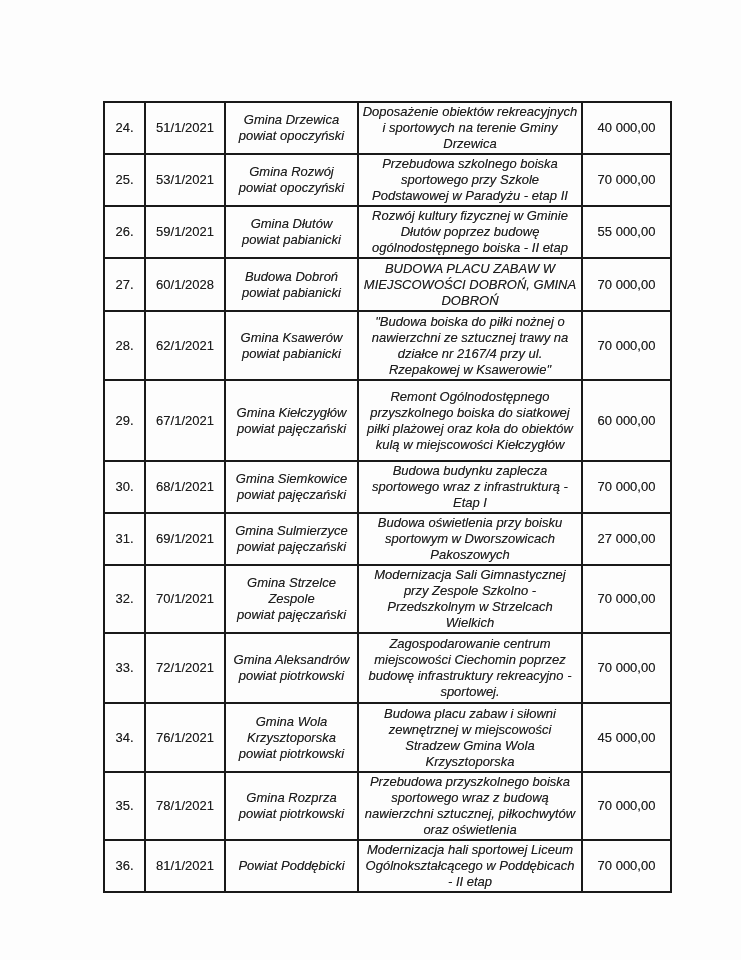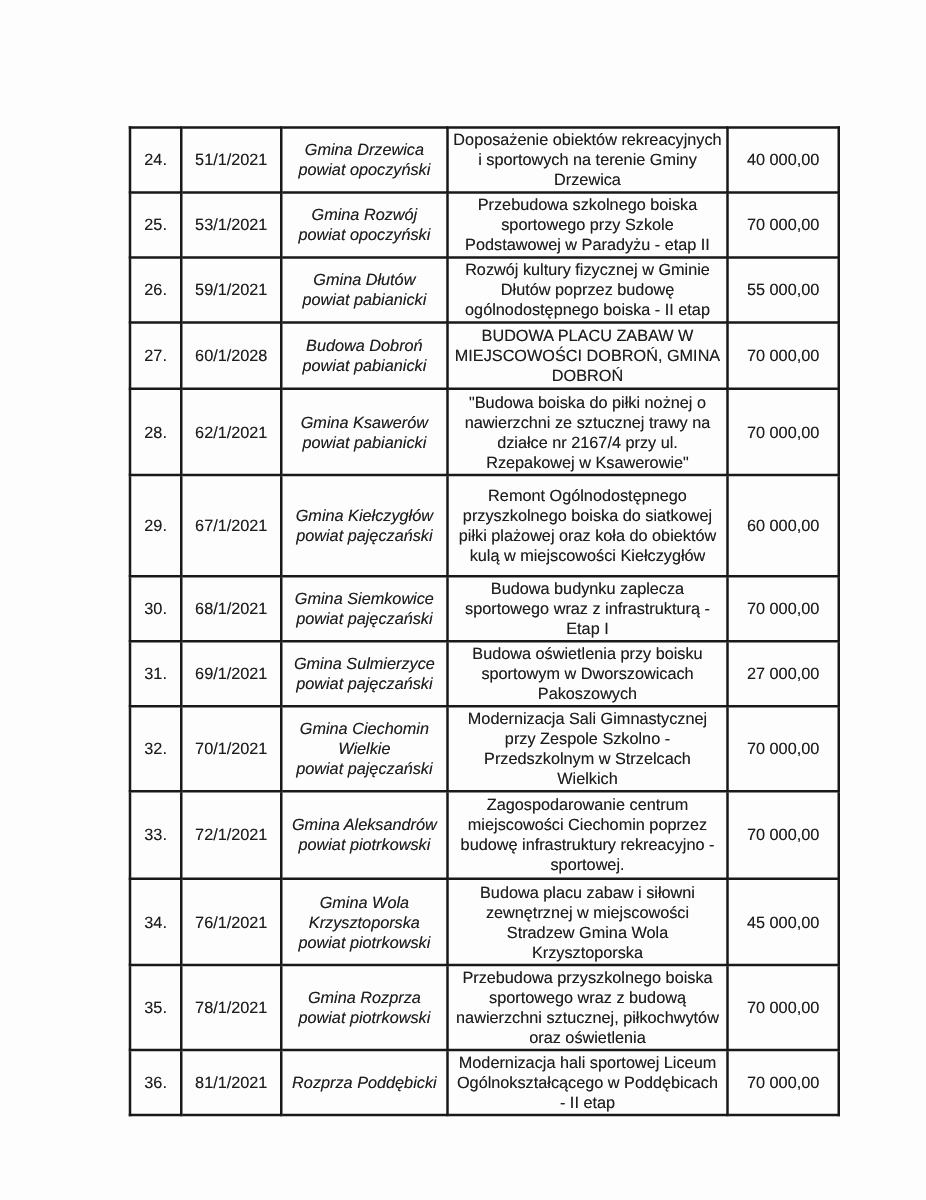--- a/index.html
+++ b/index.html
@@ -35,21 +35,21 @@
   table.grants td {
     border: 2px solid #191919;
     text-align: center;
     vertical-align: middle;
     padding: 1px 3px;
     overflow: hidden;
   }
   td.col-no   { }
   td.col-num  { }
   td.col-ben  { padding: 1px 4px; }
-  td.col-desc { padding: 1px 4px; }
+  td.col-desc { padding: 1px 4px; font-style: italic; }
   td.col-amt  { }
   .ben-name, .ben-district { display: block; font-style: italic; }
 </style>
 </head>
 <body>
 
 <div class="page">
   <table class="grants">
     <colgroup>
       <col style="width:41px">
@@ -136,21 +136,21 @@
             <span class="ben-name">Gmina Sulmierzyce</span>
             <span class="ben-district">powiat pajęczański</span>
           </td>
         <td class="col-desc">Budowa oświetlenia przy boisku sportowym w Dworszowicach Pakoszowych</td>
         <td class="col-amt">27 000,00</td>
       </tr>
       <tr style="height:66px">
         <td class="col-no">32.</td>
         <td class="col-num">70/1/2021</td>
         <td class="col-ben">
-            <span class="ben-name">Gmina Ciechomin Wielkie</span>
+            <span class="ben-name">Gmina Strzelce Zespole</span>
             <span class="ben-district">powiat pajęczański</span>
           </td>
         <td class="col-desc">Modernizacja Sali Gimnastycznej przy Zespole Szkolno - Przedszkolnym w Strzelcach Wielkich</td>
         <td class="col-amt">70 000,00</td>
       </tr>
       <tr style="height:70px">
         <td class="col-no">33.</td>
         <td class="col-num">72/1/2021</td>
         <td class="col-ben">
             <span class="ben-name">Gmina Aleksandrów</span>
@@ -176,21 +176,21 @@
             <span class="ben-name">Gmina Rozprza</span>
             <span class="ben-district">powiat piotrkowski</span>
           </td>
         <td class="col-desc">Przebudowa przyszkolnego boiska sportowego wraz z budową nawierzchni sztucznej, piłkochwytów oraz oświetlenia</td>
         <td class="col-amt">70 000,00</td>
       </tr>
       <tr style="height:52px">
         <td class="col-no">36.</td>
         <td class="col-num">81/1/2021</td>
         <td class="col-ben">
-            <span class="ben-name">Rozprza Poddębicki</span>
+            <span class="ben-name">Powiat Poddębicki</span>
             <span class="ben-district"></span>
           </td>
         <td class="col-desc">Modernizacja hali sportowej Liceum Ogólnokształcącego w Poddębicach - II etap</td>
         <td class="col-amt">70 000,00</td>
       </tr>
     </tbody>
   </table>
 </div>
 
 </body></html>

